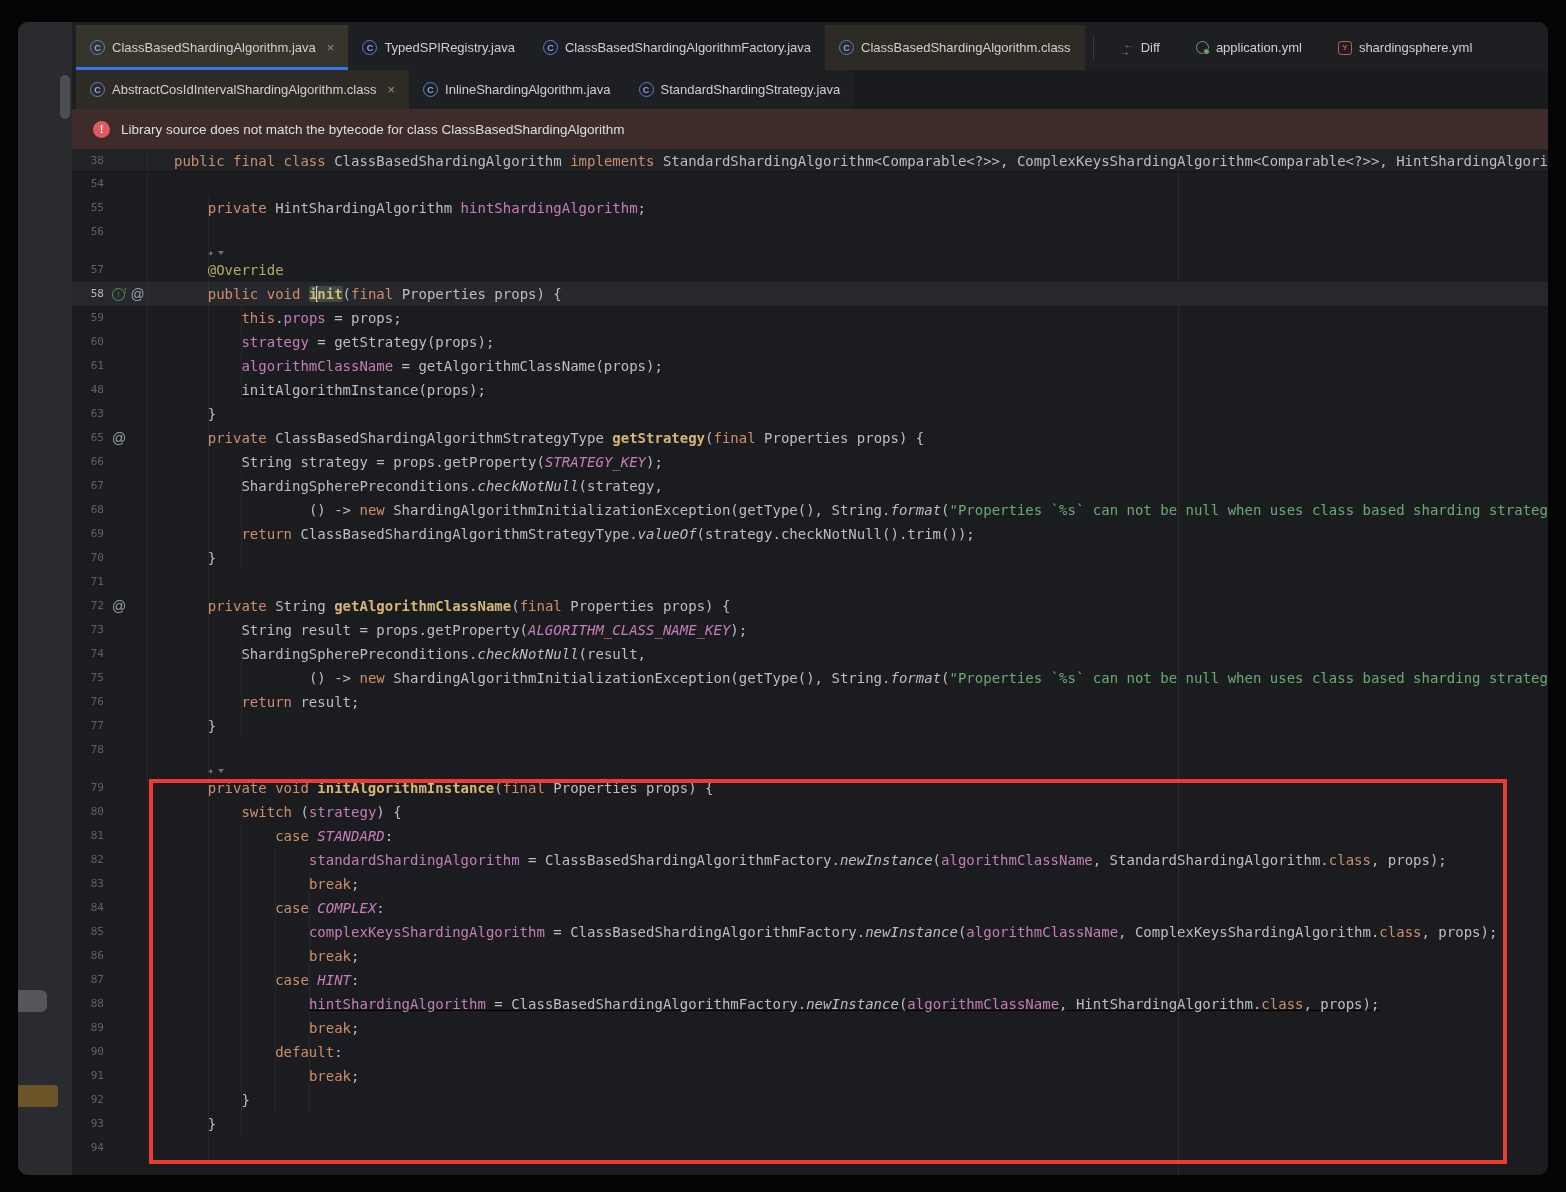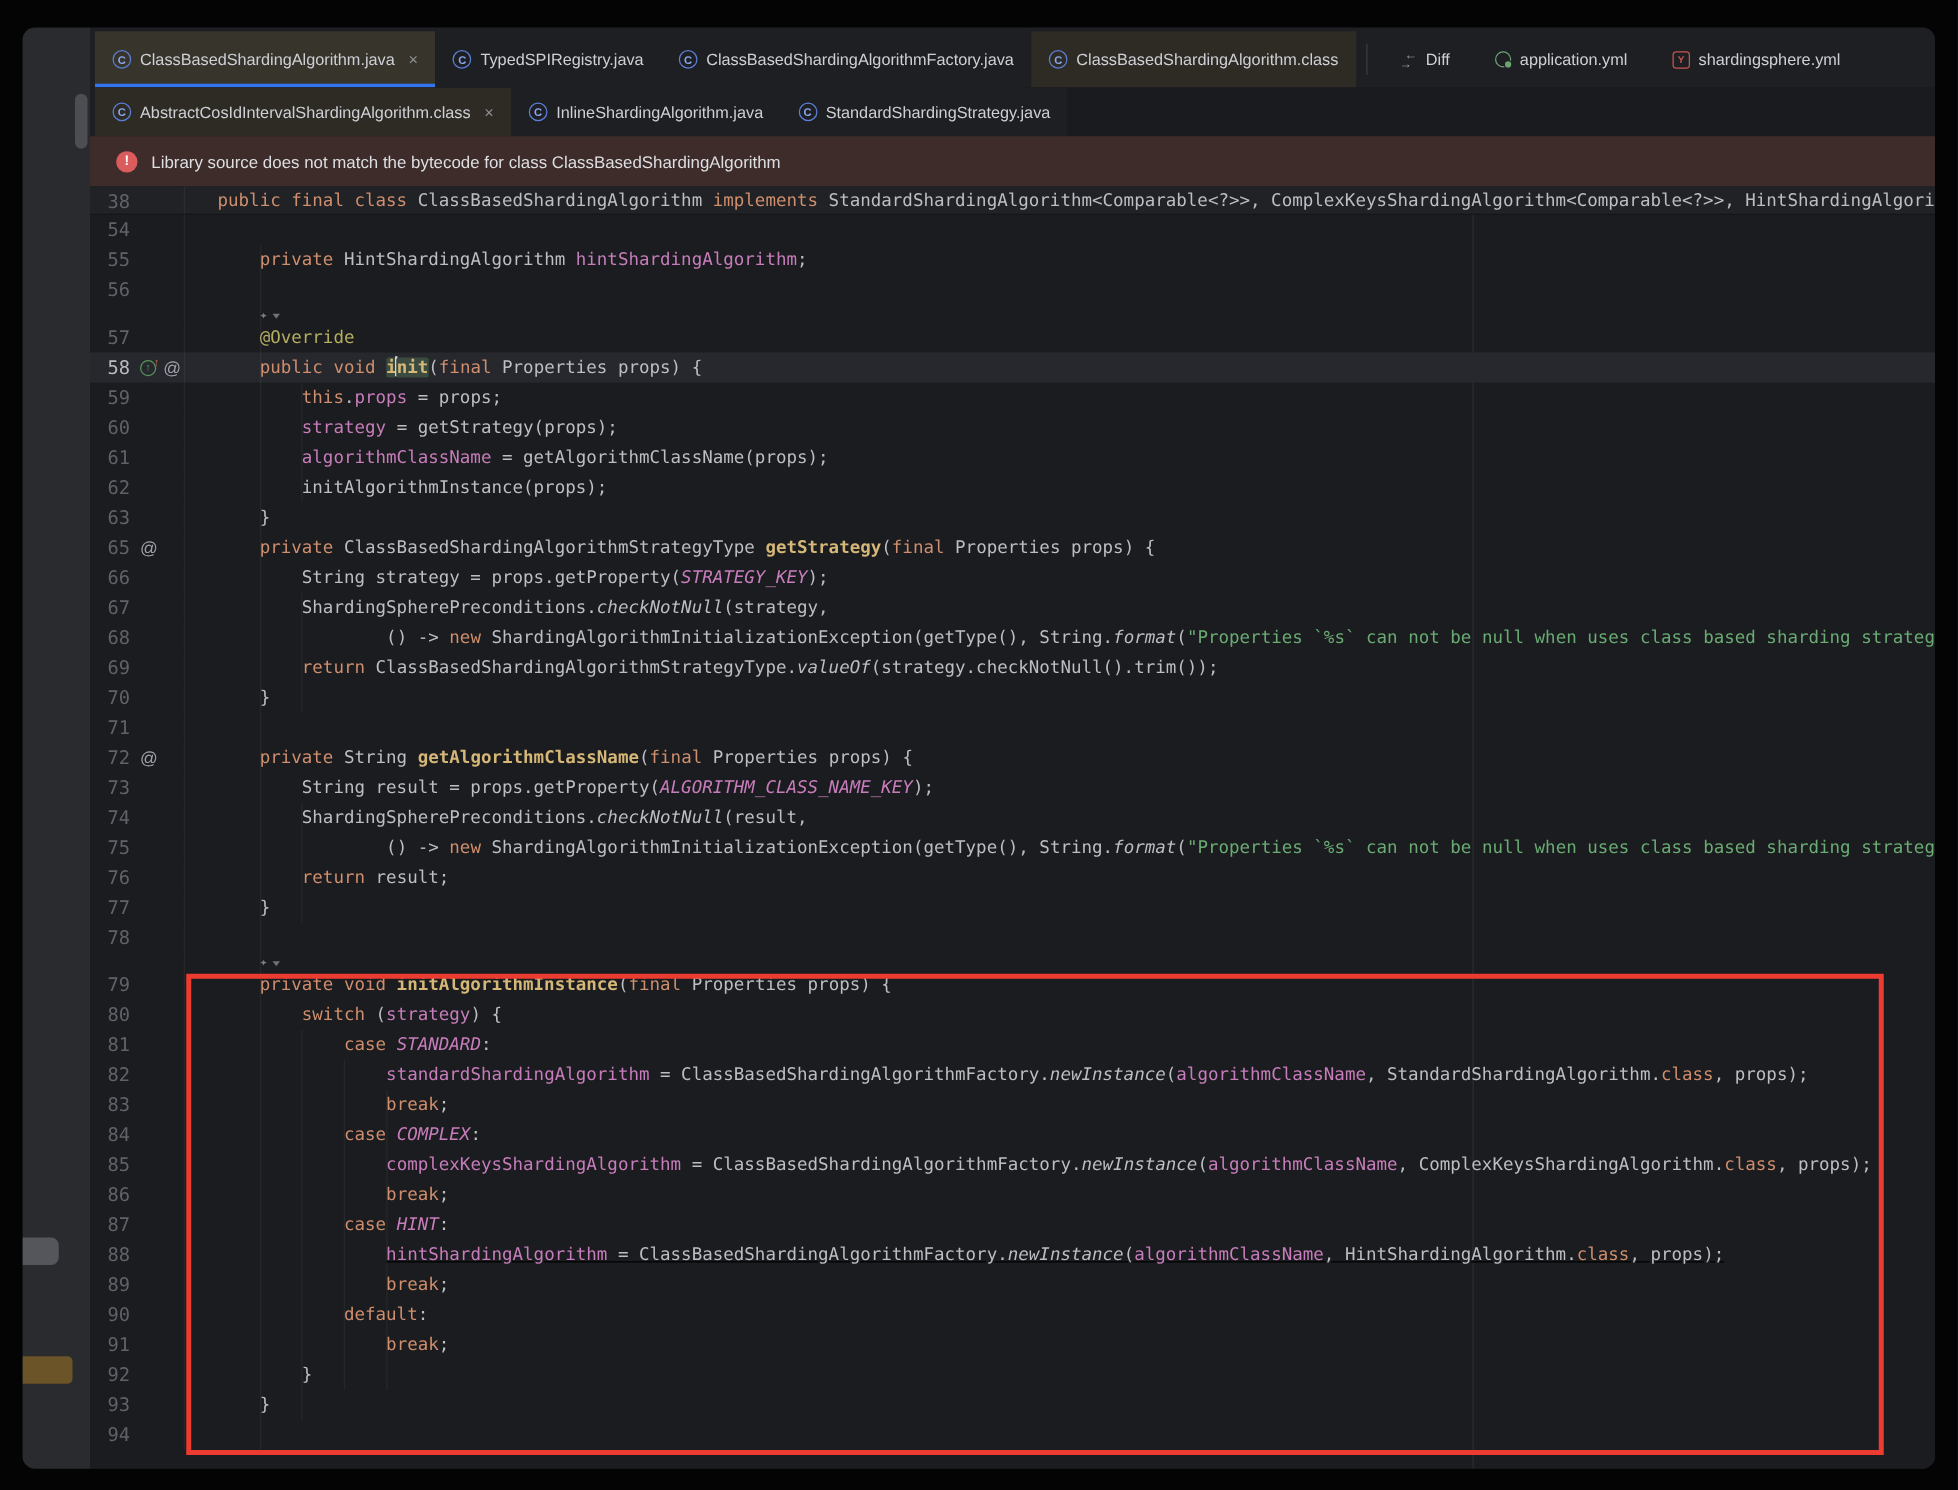--- a/index.html
+++ b/index.html
@@ -56,21 +56,21 @@
               font-size:11px; font-weight:bold; display:inline-flex; align-items:center;
               justify-content:center; flex:none; }
 
   
   .sticky { height:23px; background:#202226; border-bottom:1px solid #141517; overflow:hidden; }
   .rowsarea { position:relative; flex:1; overflow:hidden; background:#1B1C1F; }
   .crow { display:flex; height:24px; line-height:24px; position:relative; }
   .crow.inlay { height:14px; line-height:14px; }
   .crow.cur { background:#26282D; }
   .lnum { width:32px; flex:none; text-align:right; font-family:"DejaVu Sans Mono", monospace;
-          font-size:15px; color:#5F6268; }
+          font-size:11px; color:#5F6268; }
   .cur .lnum { color:#B7BAC1; }
   .gic { width:44px; flex:none; border-right:1px solid rgba(255,255,255,0.05);
          display:flex; align-items:center; gap:3px; padding-left:8px; }
   .lcode { margin-left:26px; font-family:"DejaVu Sans Mono", monospace; font-size:14px;
            white-space:pre; flex:none; }
   .k { color:#CF8E6D; } .d { color:#BCBEC4; } .s { color:#6AAB73; }
   .m { color:#D5B778; font-weight:600; }
   .hl { color:#D5B778; font-weight:600; background:#3B4B3F; border-radius:2px; }
   .f { color:#C77DBB; } .c { color:#C77DBB; font-style:italic; }
   .i { color:#BCBEC4; font-style:italic; } .a { color:#B3AE60; }
@@ -219,23 +219,23 @@
               <span class="lnum">60</span>
               <span class="gic"></span>
               <span class="lcode" style="padding-left: 67.44px;"><span class="f">strategy</span><span class="d"> = getStrategy(props);</span></span>
             </div>
             <div class="crow">
               <span class="lnum">61</span>
               <span class="gic"></span>
               <span class="lcode" style="padding-left: 67.44px;"><span class="f">algorithmClassName</span><span class="d"> = getAlgorithmClassName(props);</span></span>
             </div>
             <div class="crow">
-              <span class="lnum">62</span>
-              <span class="gic"></span>
-              <span class="lcode" style="padding-left: 67.44px;"><span class="d">initAlgorithmInstance(props);</span></span>
+              <span class="lnum">48</span>
+              <span class="gic"></span>
+              <span class="lcode" style="padding-left: 67.44px; text-decoration: underline;"><span class="d">initAlgorithmInstance(props);</span></span>
             </div>
             <div class="crow">
               <span class="lnum">63</span>
               <span class="gic"></span>
               <span class="lcode" style="padding-left: 33.72px;"><span class="d">}</span></span>
             </div>
             <div class="crow">
               <span class="lnum">65</span>
               <span class="gic">
                 <span class="gat">@</span>

